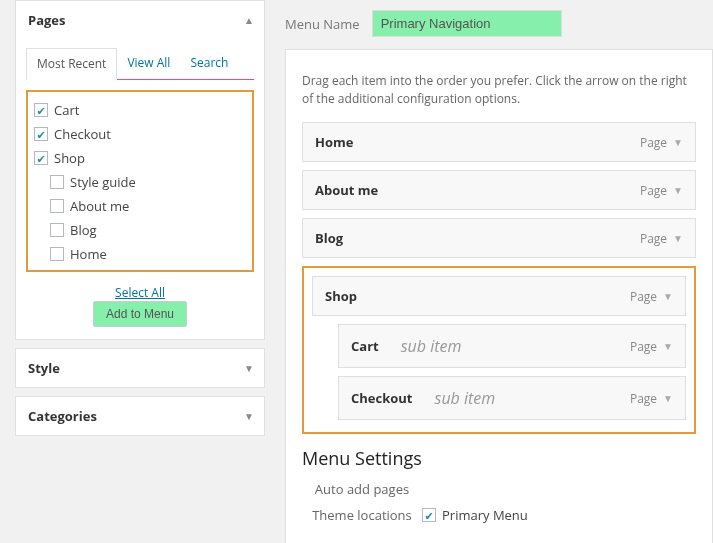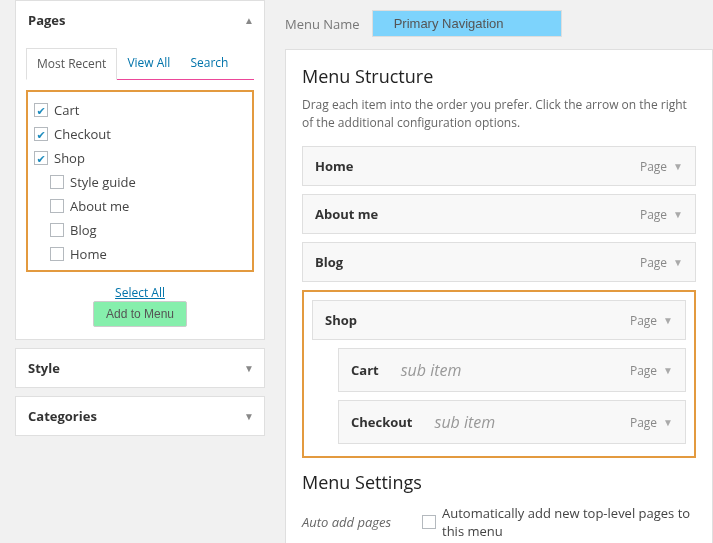--- a/index.html
+++ b/index.html
@@ -22,33 +22,33 @@
 .page-row { display: flex; align-items: center; padding: 3px 2px; gap: 6px; }
 .page-indent { padding-left: 18px; }
 .cb { width: 14px; height: 14px; border: 1px solid #b4b9be; background: #fff; display: inline-flex; align-items: center; justify-content: center; font-size: 11px; color: #1e8cbe; cursor: pointer; flex-shrink: 0; }
 .cb.checked::after { content: "✔"; }
 .page-label { font-size: 13px; color: #444; }
 .actions-row { display: flex; justify-content: space-between; align-items: center; margin-top: 12px; flex-direction: column; }
 .link { color: #0073aa; text-decoration: underline; font-size: 12px; cursor: pointer; }
 .btn { background: #86efac; border: 1px solid #ccc; padding: 5px 12px; font-size: 12px; color: #555; cursor: pointer; border-radius: 2px; }
 .menu-name-row { display: flex; align-items: center; gap: 12px; padding: 10px 0 12px; }
 .menu-name-row label { color: #777; font-size: 13px; }
-.text-input { border: 1px solid #ddd; background: #7dd3fc; padding: 5px 21px; font-size: 13px; color: #555; width: 190px; }
+.text-input { border: 1px solid #ddd; background: #86efac; padding: 5px 8px; font-size: 13px; color: #555; width: 190px; }
 .frame { background: #fff; border: 1px solid #dfdfdf; padding: 14px 16px 18px; }
 h2 { font-size: 18px; font-weight: normal; color: #222; margin-bottom: 6px; }
 .desc { font-size: 12px; color: #666; margin-bottom: 14px; line-height: 1.5; margin-top: 8px; }
 .menu-item { background: #f8f8f8; border: 1px solid #dfdfdf; padding: 10px 12px; margin-bottom: 8px; display: flex; align-items: center; position: relative; cursor: move; }
 .menu-item .type { margin-left: auto; color: #888; font-size: 12px; margin-right: 6px; }
 .menu-item .arrow { color: #aaa; font-size: 10px; cursor: pointer; }
 .menu-item .title { color: #333; font-size: 13px; font-weight: bold; }
 .menu-item .sub { color: #999; font-size: 16px; font-style: italic; font-weight: normal; margin-left: 22px; }
 .hi-box { border: 2px solid #e39a3f; padding: 8px 8px 4px; margin-bottom: 12px; }
 .indent1 { margin-left: 26px; }
 .settings-row { display: flex; align-items: center; padding: 4px 0; }
-.settings-label { font-style: italic; color: #666; font-size: 13px; width: 120px; flex-shrink: 0; }
+.settings-label { color: #666; font-size: 13px; width: 120px; flex-shrink: 0; text-align: center; }
 .settings-opt { display: flex; align-items: center; gap: 6px; font-size: 13px; color: #444; }
 </style>
 </head>
 <body>
 
 <div class="wrap">
   <div class="left">
     <div class="metabox">
       <div class="metabox-header">
         <span>Pages</span>
@@ -115,21 +115,20 @@
     </div>
   </div>
 
   <div class="right">
     <div class="menu-name-row">
       <label>Menu Name</label>
       <input class="text-input" value="Primary Navigation" style="">
     </div>
 
     <div class="frame">
-      <h2>Menu Structure</h2>
       <p class="desc">Drag each item into the order you prefer. Click the arrow on the right of the additional configuration options.</p>
 
       <div id="menu-items">
           <div class="menu-item">
             <span class="title">Home</span>
             <span class="type">Page</span>
             <span class="arrow">▼</span>
           </div>
           <div class="menu-item">
             <span class="title">About me</span>
@@ -159,24 +158,20 @@
             <span class="title">Checkout</span>
             <span class="sub">sub item</span>
             <span class="type">Page</span>
             <span class="arrow">▼</span>
           </div>
         </div>
 
       <h2>Menu Settings</h2>
       <div class="settings-row">
         <span class="settings-label">Auto add pages</span>
-        <div class="settings-opt">
-          <span class="cb" id="cb-auto"></span>
-          <span>Automatically add new top-level pages to this menu</span>
-        </div>
       </div>
       <div class="settings-row">
         <span class="settings-label">Theme locations</span>
         <div class="settings-opt">
           <span class="cb checked" id="cb-loc"></span>
           <span>Primary Menu</span>
         </div>
       </div>
     </div>
   </div>

